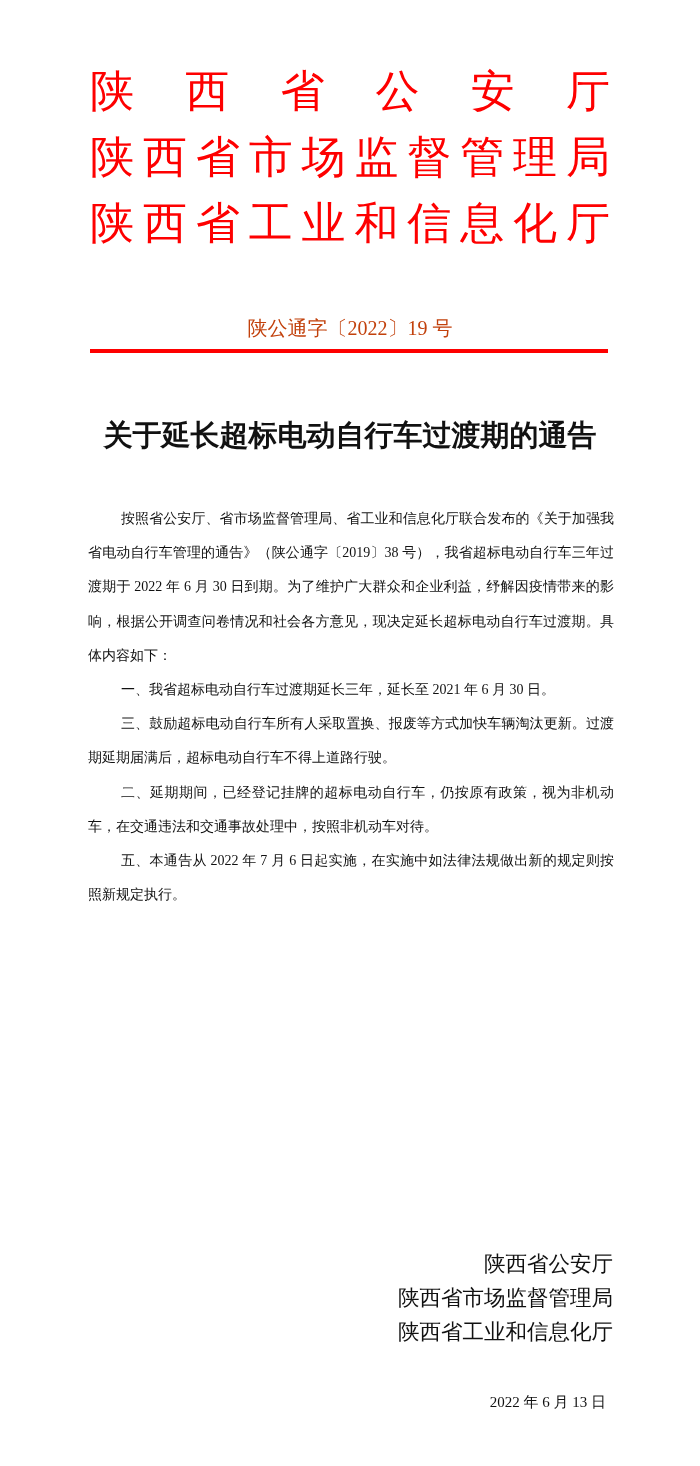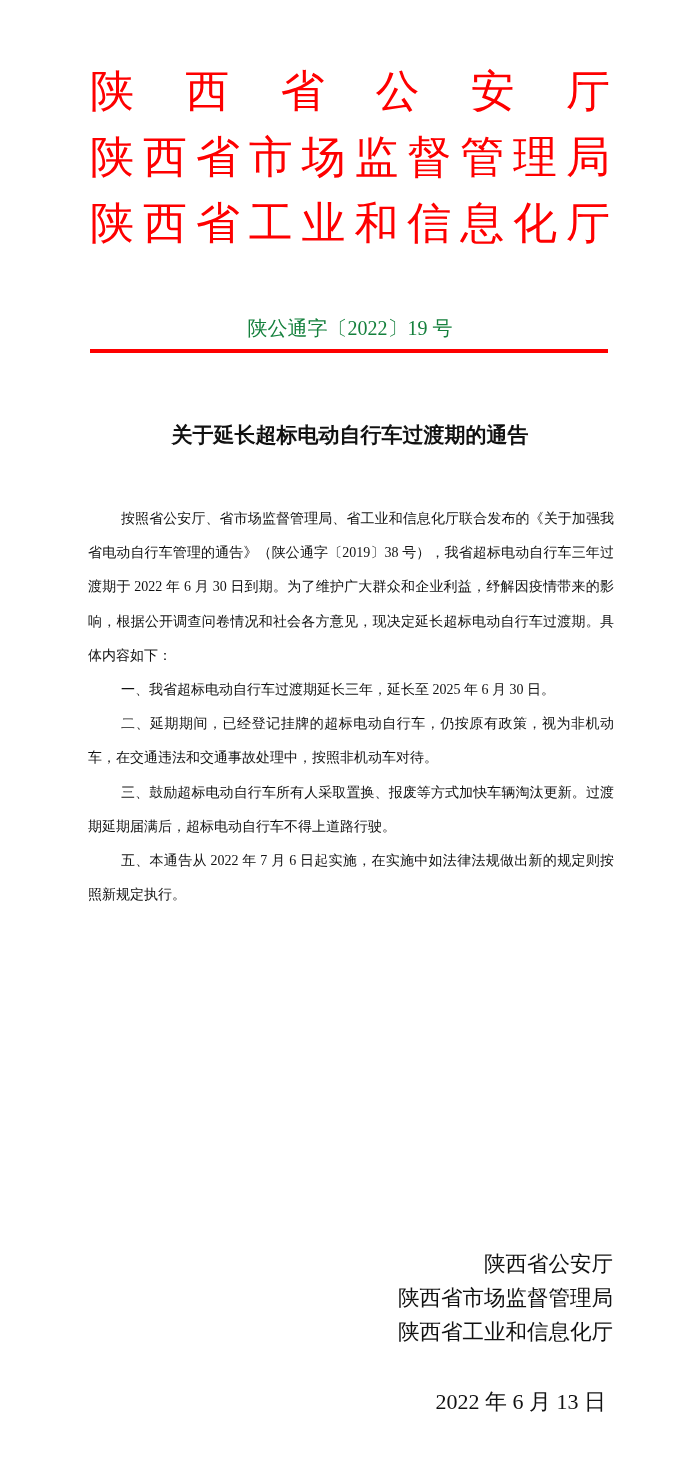--- a/index.html
+++ b/index.html
@@ -35,41 +35,41 @@
   
   .doc-number {
     position: absolute;
     top: 306px;
     left: 0;
     width: 100%;
     text-align: center;
     font-size: 20px;
     line-height: 28px;
     font-family: "Liberation Serif", serif;
-    color: #15803d;
+    color: #c2410c;
   }
   
   .red-rule {
     position: absolute;
     top: 341px;
     left: 90px;
     width: 518px;
     height: 4px;
     background: #fe0000;
   }
   
   .doc-title {
     position: absolute;
     top: 408px;
     left: 0;
     width: 100%;
     text-align: center;
     font-family: "Liberation Sans", "DejaVu Sans", sans-serif;
     font-weight: bold;
-    font-size: 21px;
+    font-size: 29px;
     line-height: 38px;
     color: #111111;
   }
   
   .doc-body {
     position: absolute;
     top: 494px;
     left: 88px;
     width: 526px;
     font-size: 14px;
@@ -89,21 +89,21 @@
     text-align: right;
     font-size: 21.5px;
     line-height: 34px;
     color: #111111;
   }
   .doc-date {
     position: absolute;
     top: 1379px;
     right: 94px;
     text-align: right;
-    font-size: 22px;
+    font-size: 15px;
     line-height: 30px;
     color: #111111;
   }
 </style>
 </head>
 <body>
 
 <div class="page">
 
   <div class="letterhead">
@@ -113,23 +113,23 @@
   </div>
 
   <div class="doc-number">陕公通字〔2022〕19 号</div>
 
   <div class="red-rule"></div>
 
   <div class="doc-title">关于延长超标电动自行车过渡期的通告</div>
 
   <div class="doc-body">
     <p>按照省公安厅、省市场监督管理局、省工业和信息化厅联合发布的《关于加强我省电动自行车管理的通告》（陕公通字〔2019〕38 号），我省超标电动自行车三年过渡期于 2022 年 6 月 30 日到期。为了维护广大群众和企业利益，纾解因疫情带来的影响，根据公开调查问卷情况和社会各方意见，现决定延长超标电动自行车过渡期。具体内容如下：</p>
-    <p>一、我省超标电动自行车过渡期延长三年，延长至 2025 年 6 月 30 日。</p>
+    <p>一、我省超标电动自行车过渡期延长三年，延长至 2021 年 6 月 30 日。</p>
+    <p>三、鼓励超标电动自行车所有人采取置换、报废等方式加快车辆淘汰更新。过渡期延期届满后，超标电动自行车不得上道路行驶。</p>
     <p>二、延期期间，已经登记挂牌的超标电动自行车，仍按原有政策，视为非机动车，在交通违法和交通事故处理中，按照非机动车对待。</p>
-    <p>三、鼓励超标电动自行车所有人采取置换、报废等方式加快车辆淘汰更新。过渡期延期届满后，超标电动自行车不得上道路行驶。</p>
     <p>五、本通告从 2022 年 7 月 6 日起实施，在实施中如法律法规做出新的规定则按照新规定执行。</p>
   </div>
 
   <div class="signature">
     <div>陕西省公安厅</div>
     <div>陕西省市场监督管理局</div>
     <div>陕西省工业和信息化厅</div>
   </div>
 
   <div class="doc-date">2022 年 6 月 13 日</div>

